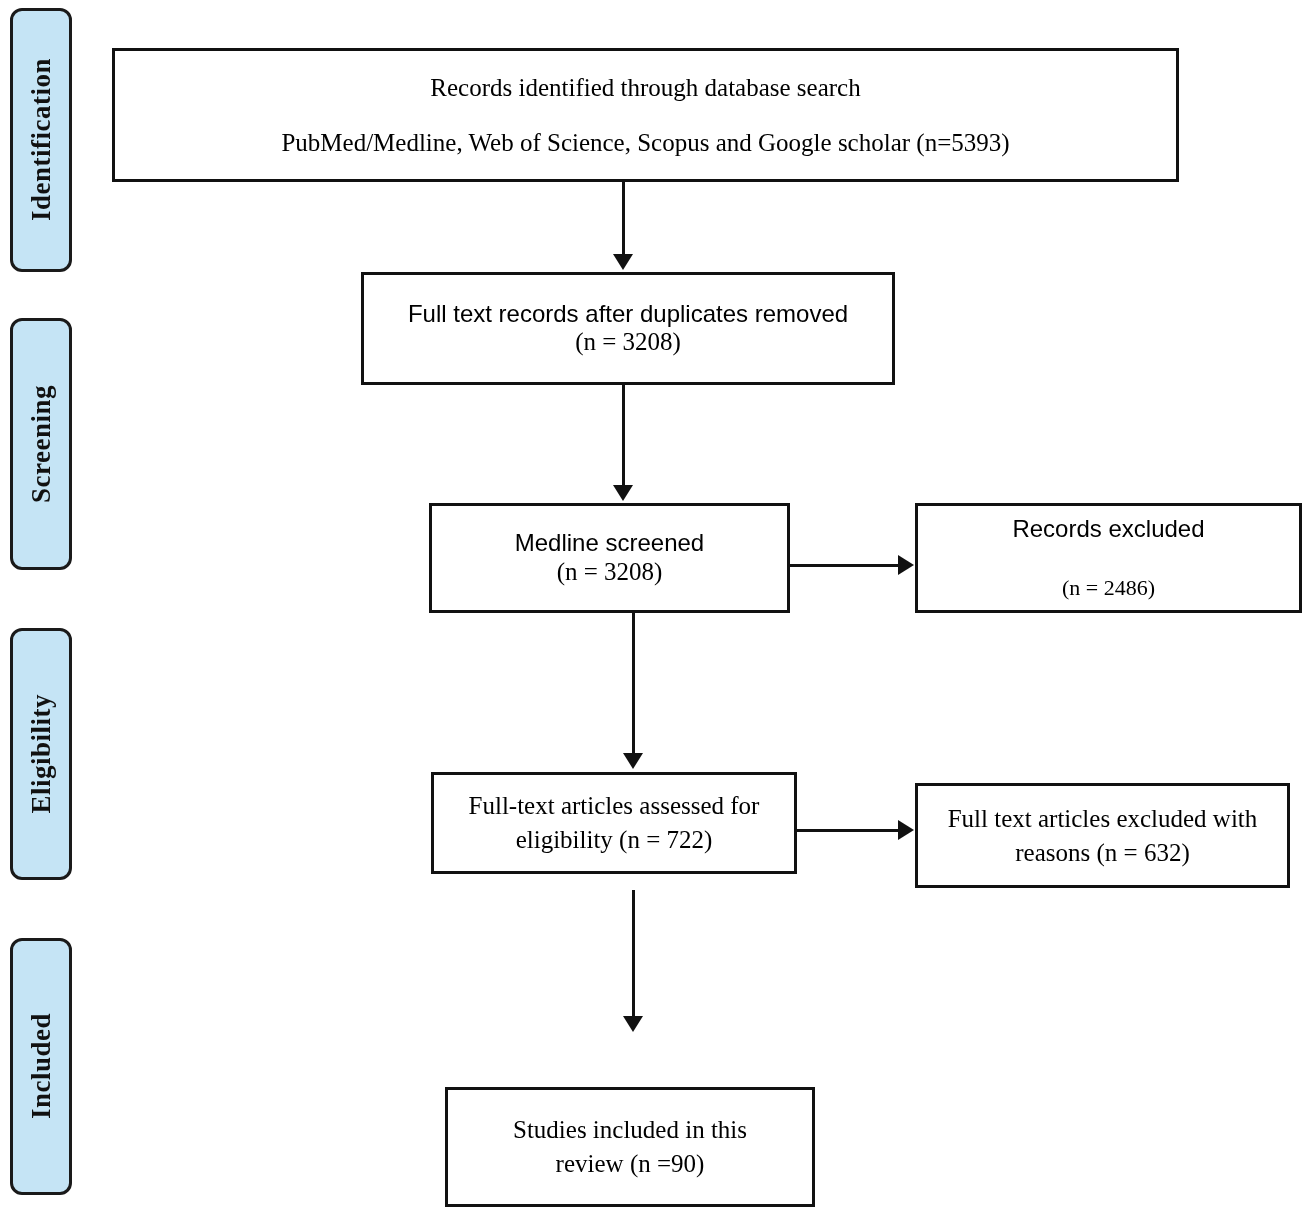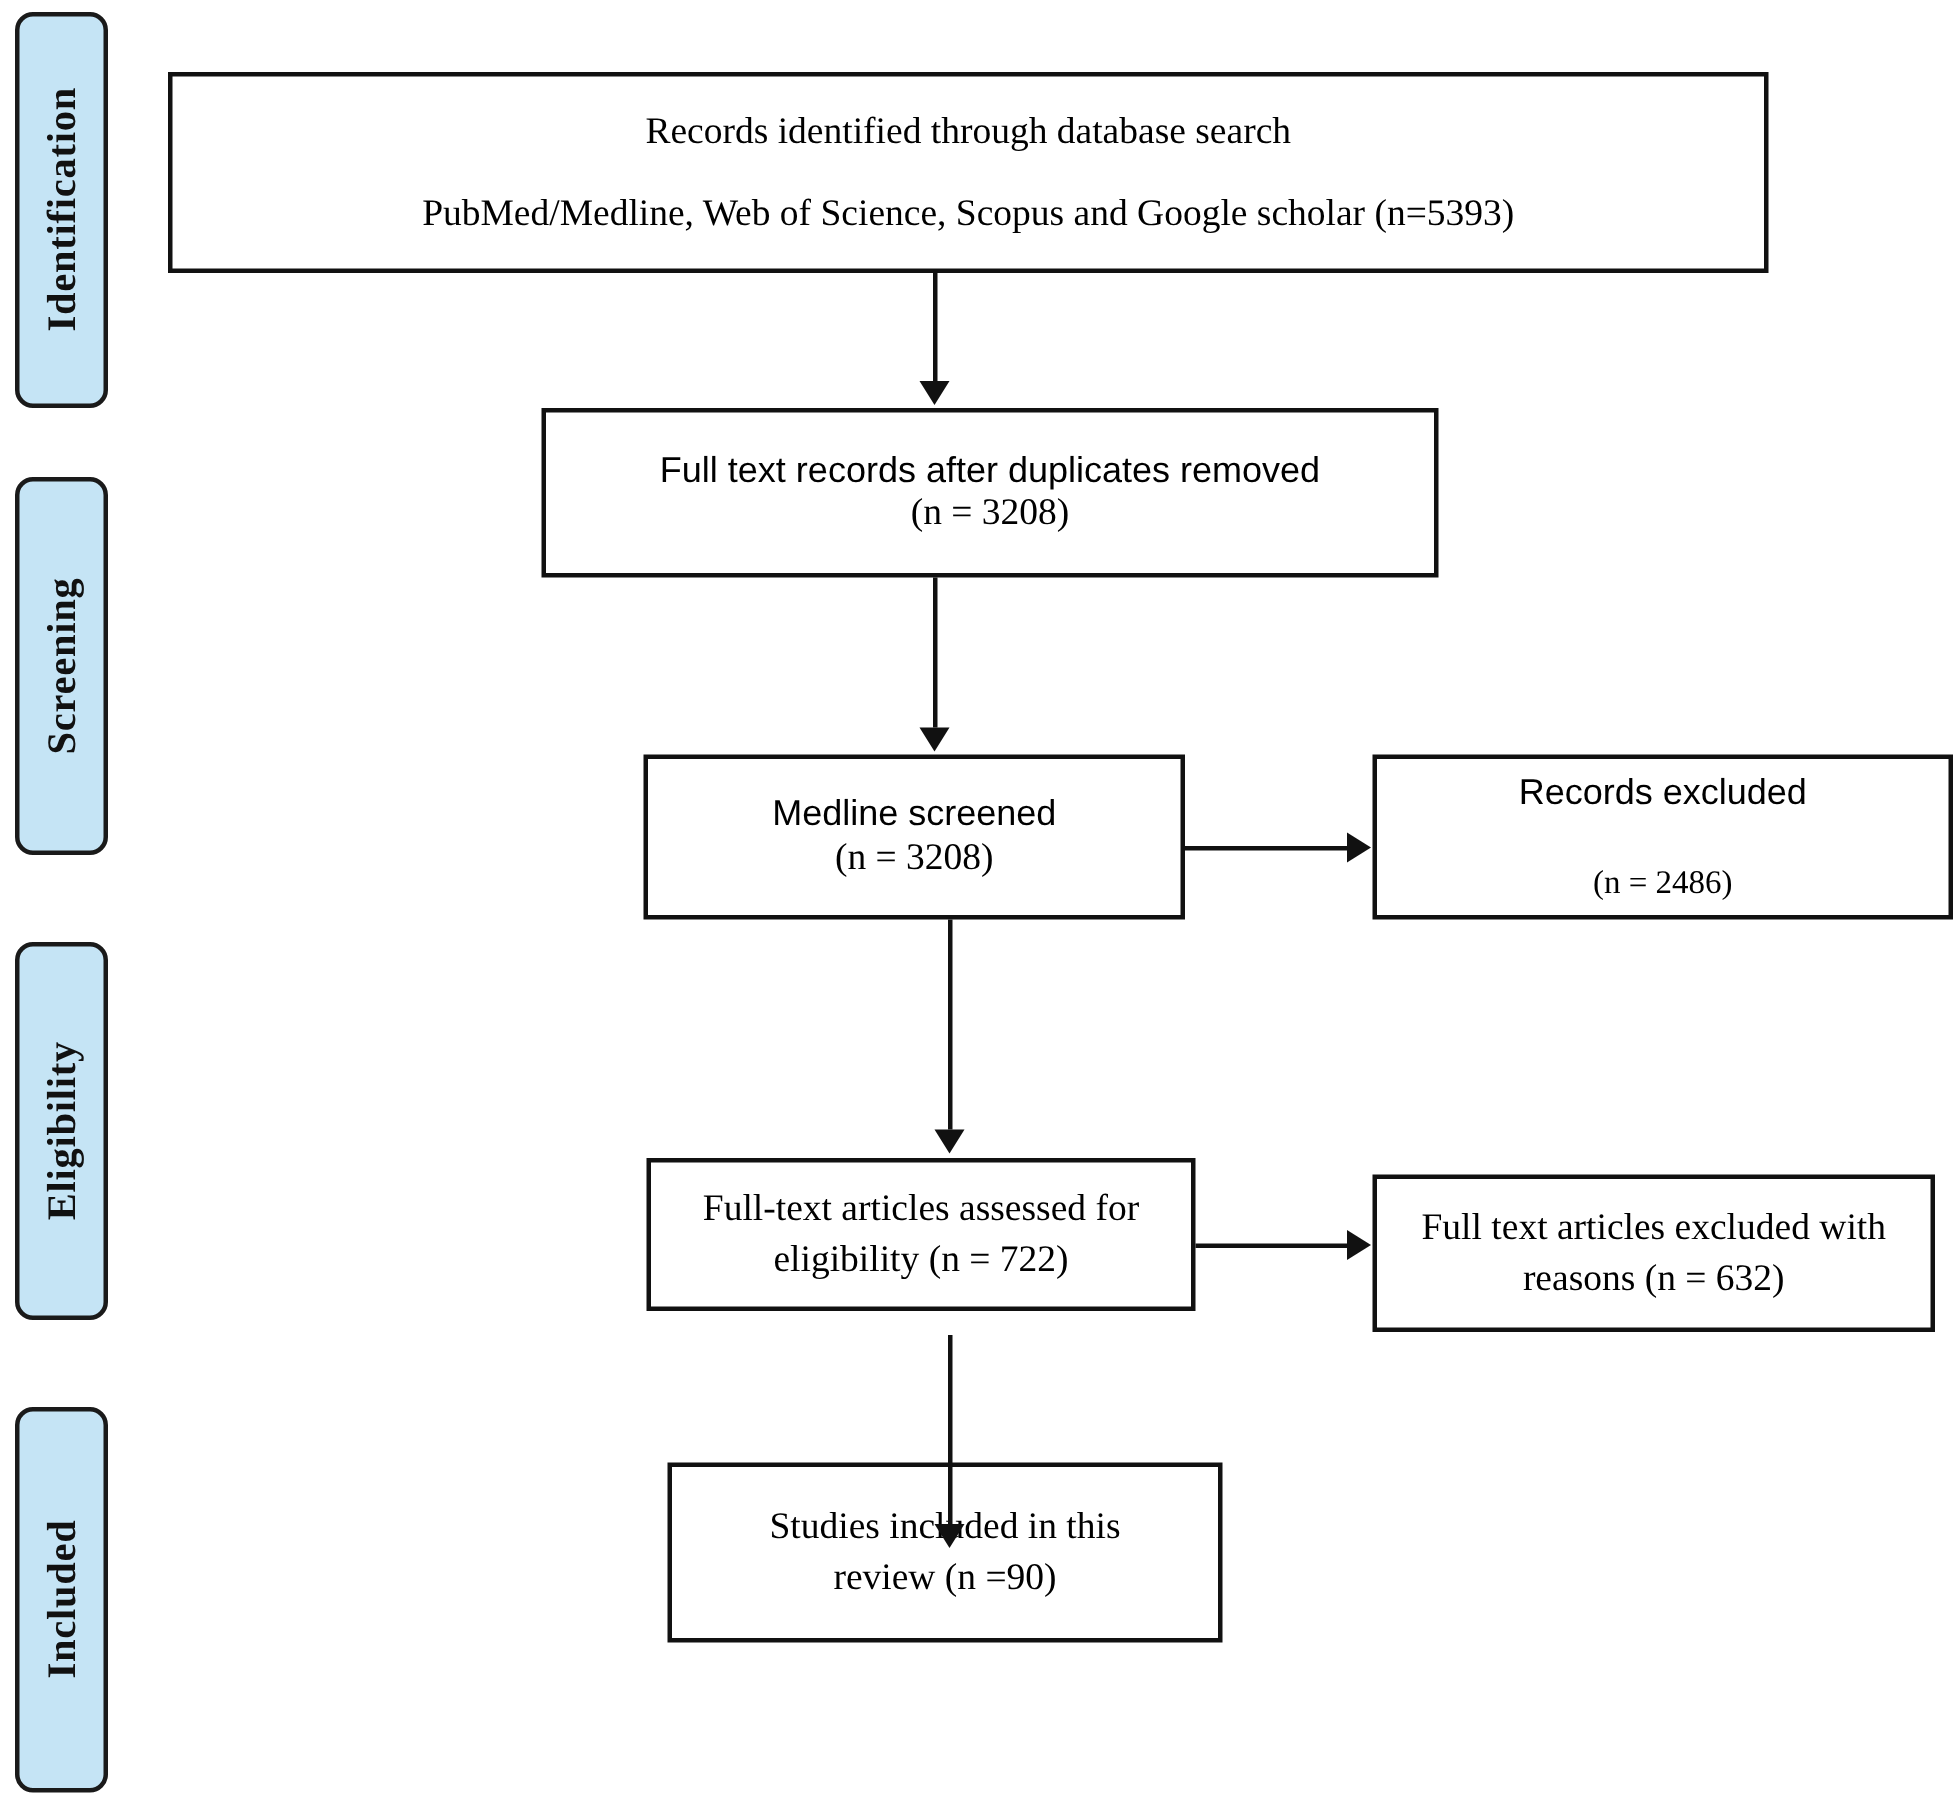--- a/index.html
+++ b/index.html
@@ -60,21 +60,21 @@
 
   .serif  { font-family: "Liberation Serif", serif; }
   .sans   { font-family: "Liberation Sans", sans-serif; }
 
   
   #box-identified { left: 112px; top: 48px; width: 1067px; height: 134px; }
   #box-identified .line { font-size: 25px; line-height: 1.1; }
   #box-identified .line.l1 { margin-bottom: 28px; }
 
   
-  #box-duplicates { left: 361px; top: 272px; width: 598px; height: 113px; }
+  #box-duplicates { left: 361px; top: 272px; width: 534px; height: 113px; }
   #box-duplicates .l1 { font-size: 24px; line-height: 1.15; }
   #box-duplicates .l2 { font-size: 25px; line-height: 1.15; }
 
   
   #box-screened { left: 429px; top: 503px; width: 361px; height: 110px; }
   #box-screened .l1 { font-size: 24px; line-height: 1.2; }
   #box-screened .l2 { font-size: 25px; line-height: 1.2; }
 
   
   #box-excluded { left: 915px; top: 503px; width: 387px; height: 110px; }
@@ -83,21 +83,21 @@
 
   
   #box-assessed { left: 431px; top: 772px; width: 366px; height: 102px; }
   #box-assessed .line { font-size: 25px; line-height: 1.35; }
 
   
   #box-fulltext-excluded { left: 915px; top: 783px; width: 375px; height: 105px; }
   #box-fulltext-excluded .line { font-size: 25px; line-height: 1.35; }
 
   
-  #box-included { left: 445px; top: 975px; width: 370px; height: 120px; }
+  #box-included { left: 445px; top: 1087px; width: 370px; height: 120px; }
   #box-included .line { font-size: 25px; line-height: 1.35; }
 
   
   .conn-v {
     position: absolute;
     width: 3px;
     background: #111111;
   }
   .conn-h {
     position: absolute;

